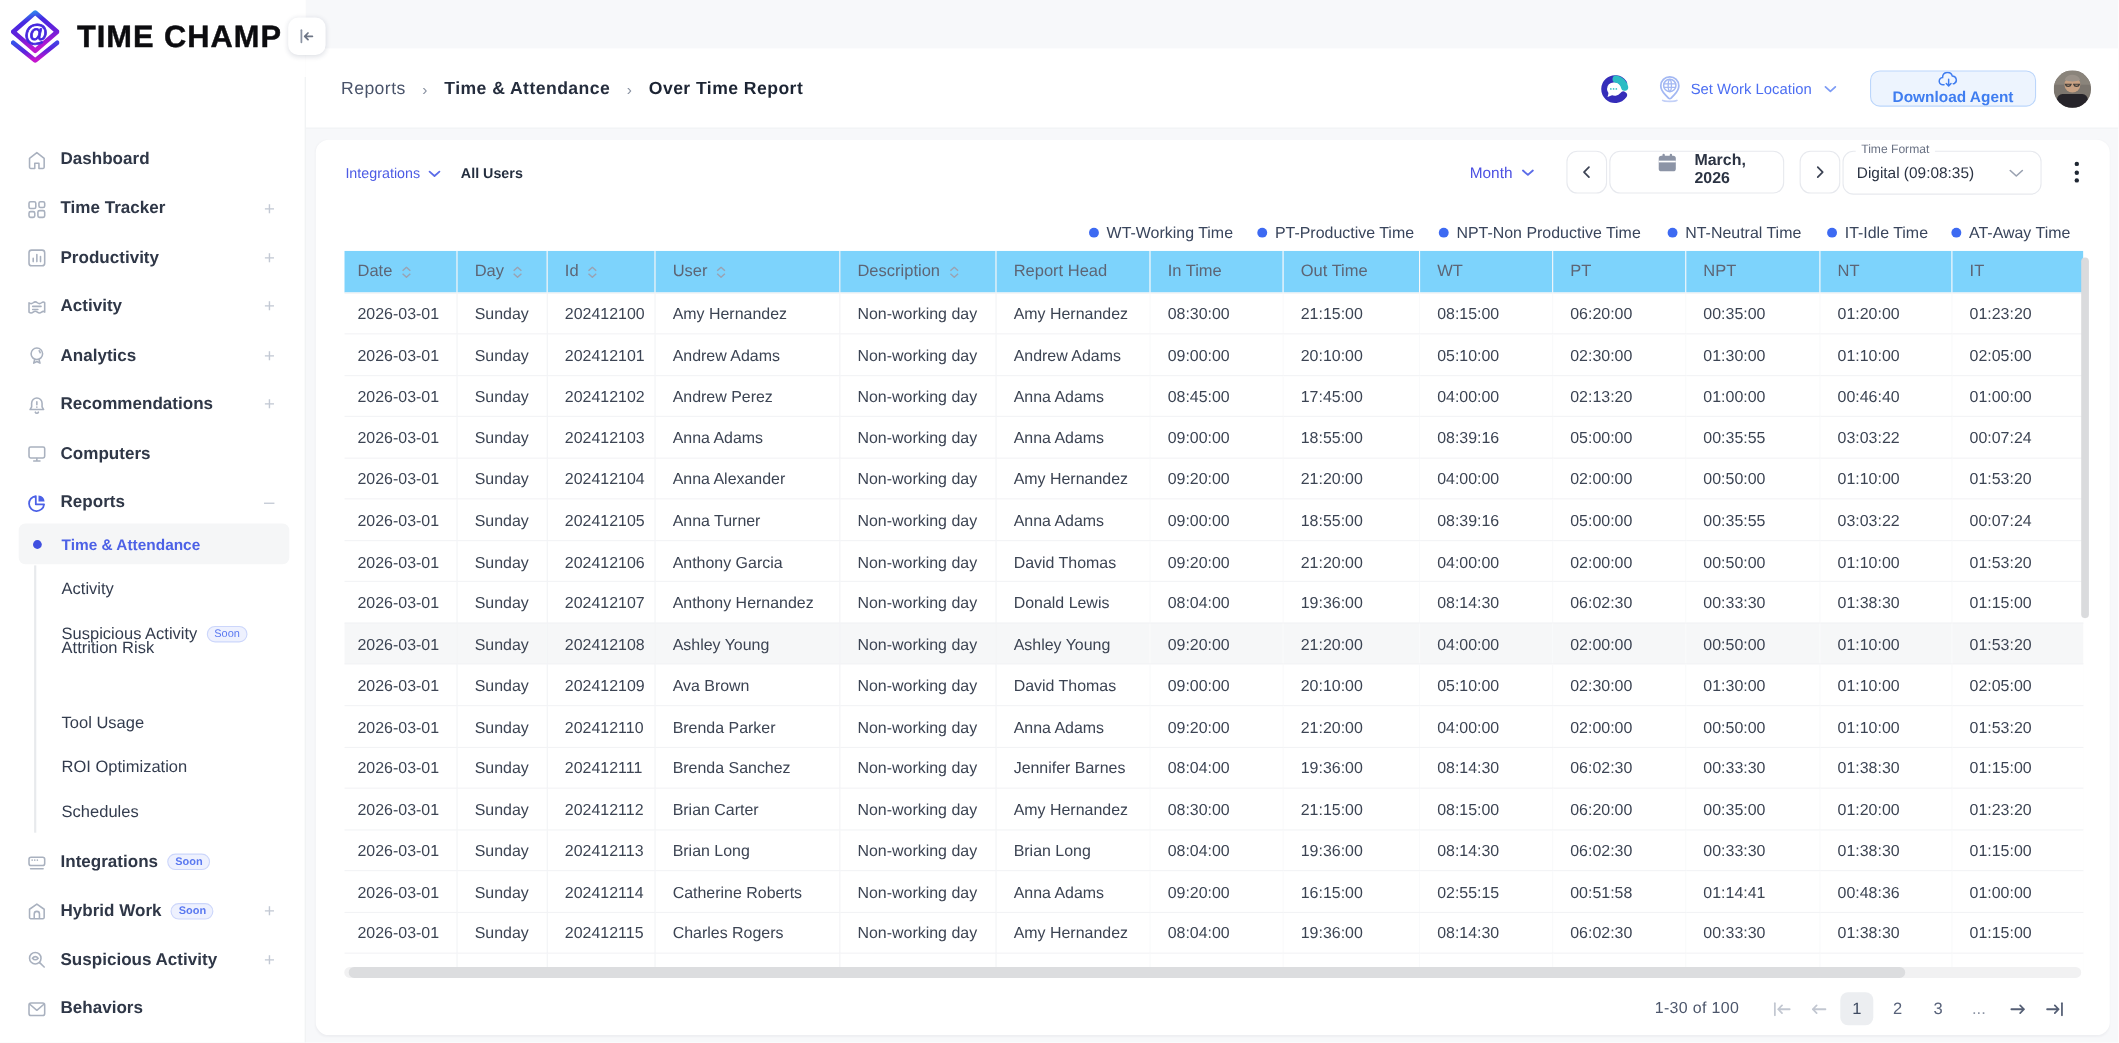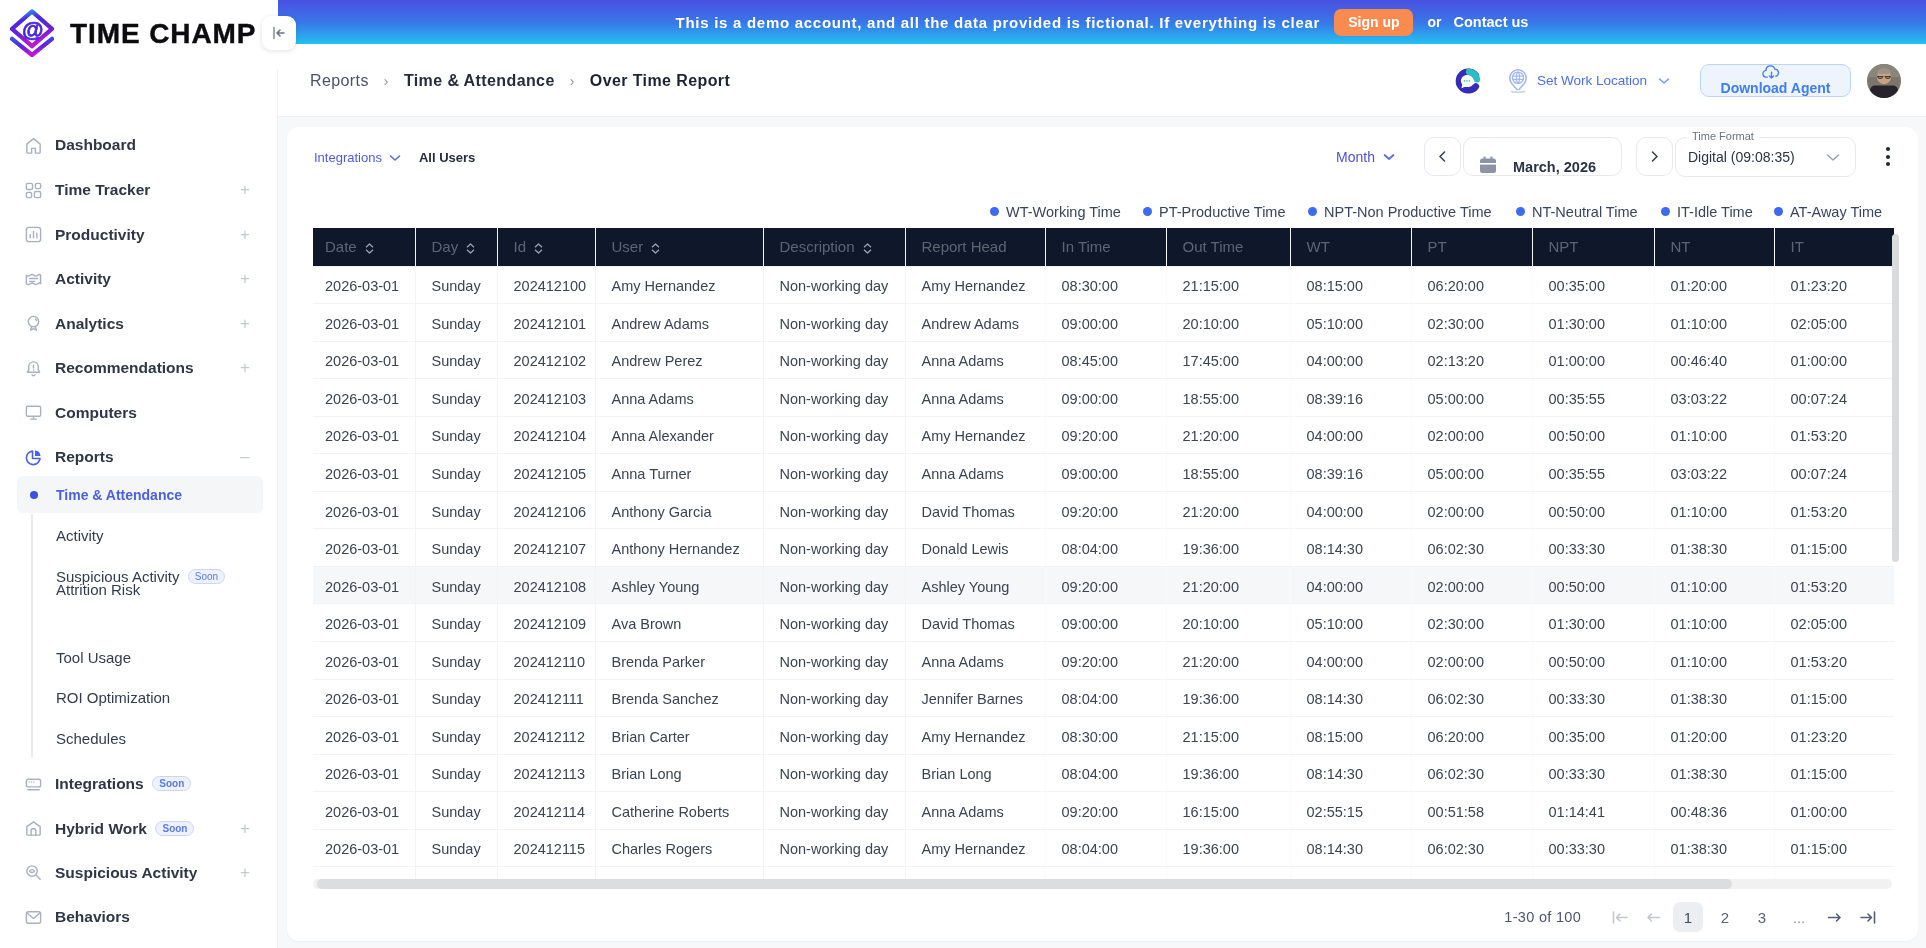--- a/index.html
+++ b/index.html
@@ -33,38 +33,38 @@
 
 
 .forg { position:absolute; left:27px; top:23px; display:flex; align-items:center; }
 .forg .org { color:#4c5be4; font-size:13px; font-weight:500; }
 .forg .allu { color:#242e3f; font-size:13px; font-weight:700; margin-left:17px; }
 .fright { position:absolute; right:28px; top:10px; height:39px; display:flex; align-items:center; }
 
 .navbtn { width:37px; height:39px; border:1px solid #e7e9ee; border-radius:10px; background:#fff;
   display:flex; align-items:center; justify-content:center; color:#3c4354; }
 .datebox { width:159px; height:39px; border:1px solid #e7e9ee; border-radius:10px; background:#fff;
-  display:flex; align-items:flex-end; margin-left:2px; }
+  display:flex; align-items:flex-start; margin-left:2px;padding-left:28px; }
 .datebox .dtxt { color:#2b3343; font-size:14.5px; font-weight:600; margin-left:15px; }
 .tf { position:relative; width:181px; height:40px; border:1px solid #e7e9ee; border-radius:10px; margin-left:2px; }
 .tf .lg { position:absolute; left:11px; top:-8px; background:#fff; padding:0 5px; font-size:11px; color:#6a7284; }
 .tf .val { position:absolute; left:12px; top:11px; font-size:14px; color:#2b3343; font-weight:500;}
 .tf .chev { position:absolute; right:14px; top:13px; }
 .kebab { margin-left:30px; margin-right:0px; display:flex; flex-direction:column; gap:3.5px; }
 .kebab i { width:4px; height:4px; border-radius:50%; background:#1f2733; }
 
 
 #lg .it { position:absolute; top:77px; display:flex; align-items:center; height:15px; }
 #lg .dot { width:9px; height:9px; border-radius:50%; background:#3d6af2; margin-right:7px; }
 #lg .lb { font-size:14.5px; color:#39455c; }
 
 
 #twrap { position:absolute; left:26px; top:101px; width:1581px; height:655px; overflow:hidden; }
 table { border-collapse:collapse; table-layout:fixed; width:1581px; }
-th { background:#0f172a; height:38px; font-size:15px; font-weight:400; color:#5d6575; text-align:left;
+th { background:#7dd3fc; height:38px; font-size:15px; font-weight:400; color:#5d6575; text-align:left;
   padding:0 8px 0 16px; border-right:1px solid #f7f8fa; border-bottom:1px solid #f0f1f3; white-space:nowrap; }
 td { height:37.55px; font-size:14.5px; color:#3c4453; padding:3px 8px 0 16px;
   border-bottom:1px solid #f2f3f5; border-right:1px solid #f9fafb; white-space:nowrap; background:#fff; }
 td.b5, th.b5 { border-right:1px solid #f2f3f6; }
 tr.hl td { background:#f6f7f8; }
 th.c1, td.c1 { padding-left:12px; }
 .sic { display:inline-block; vertical-align:-2px; margin-left:8px; }
 
 
 #hsb { position:absolute; left:26px; top:752px; width:1579px; height:10px; border-radius:6px; background:#f1f1f2; }
@@ -99,26 +99,20 @@
 .sub { position:absolute; left:56px; font-size:15px; font-weight:500; color:#333c4e; }
 .soon { display:inline-block; background:#eef1fe; border:1px solid #ccd6fb; color:#5b79f0; font-size:10px;
   border-radius:9px; padding:1px 6px; vertical-align:2px; }
 #hlband { position:absolute; left:17px; top:476px; width:246px; height:37px; background:#f5f6f7; border-radius:6px; }
 #iline { position:absolute; left:31px; top:514px; width:1.5px; height:243px; background:#e8eaed; }
 </style>
 </head>
 <body>
 <div id="app">
 
-<div id="banner">
-  <span class="msg">This is a demo account, and all the data provided is fictional. If everything is clear</span>
-  <span class="signup">Sign up</span>
-  <span class="or">or</span>
-  <span class="contact">Contact us</span>
-</div>
 
 <div id="topbar">
   <div class="crumbs">
     <span class="c1">Reports</span>
         <span class="sep">›</span>
     <span class="c2">Time &amp; Attendance</span>
         <span class="sep">›</span>
     <span class="c3">Over Time Report</span>
   </div>
   <div class="hright" id="hrt">

